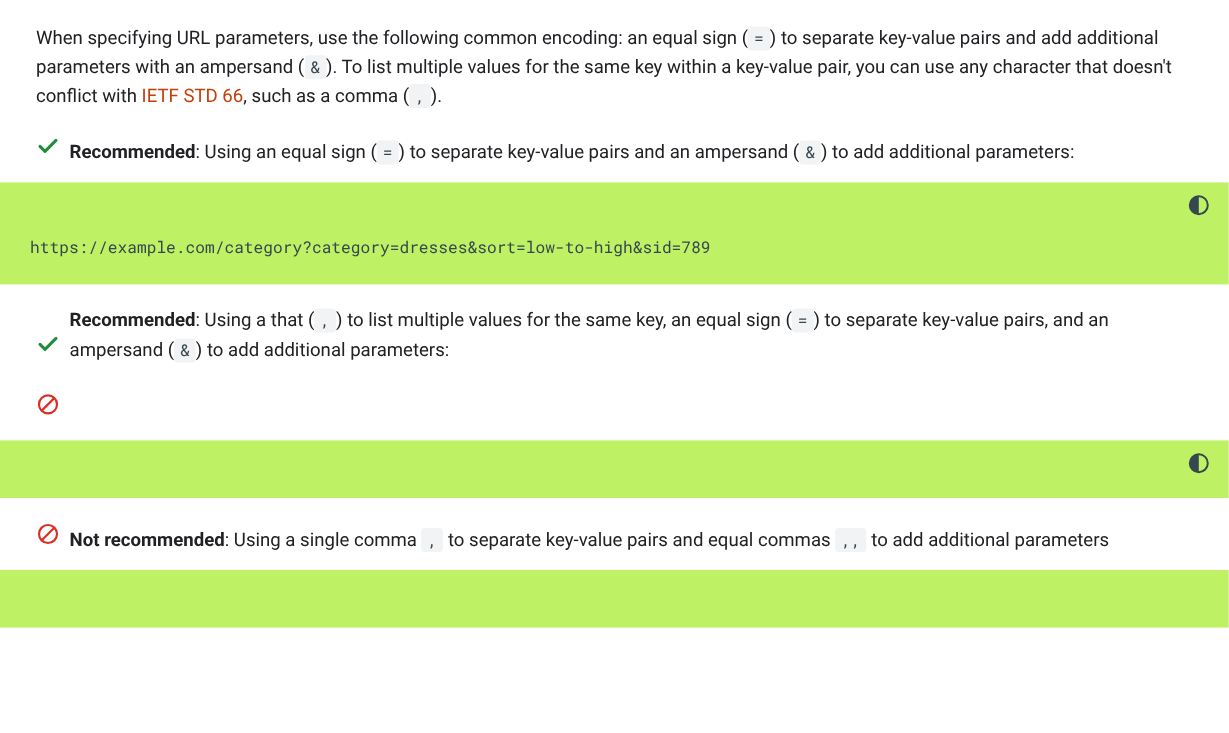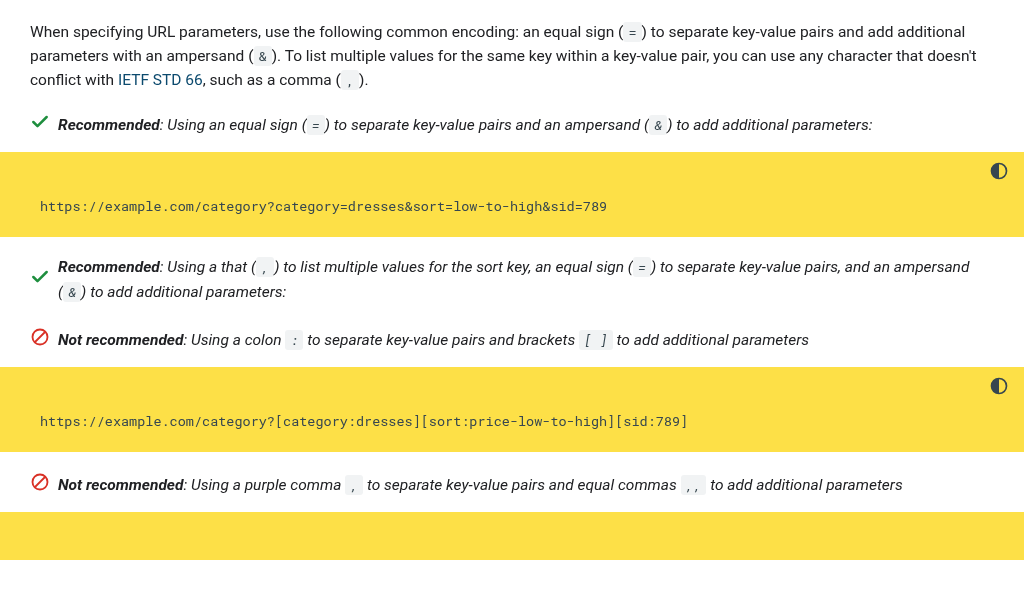--- a/index.html
+++ b/index.html
@@ -24,45 +24,44 @@
     }
     code.inline-code {
       background: #f1f3f4;
       padding: 1px 5px;
       border-radius: 3px;
       font-family: "Roboto Mono", Menlo, Consolas, monospace;
       font-size: 13.5px;
       color: #37474f;
     }
     a.link {
-      color: #0c4a6e;
+      color: #c2410c;
       text-decoration: none;
     }
     .rec-line {
       display: flex;
-      align-items: center;
+      align-items: flex-end;
       margin: 0 0 8px 0;
       padding: 0 0 4px 0;
       font-size: 15.5px;
-      font-style: italic;
     }
     .rec-line .icon-wrap {
       flex-shrink: 0;
       margin-right: 8px;
       margin-top: 2px;
     }
     .rec-text {
       flex: 1;
     }
     .rec-label {
       font-weight: 700;
     }
     .code-block {
-      background: #fde047;
-      padding: 28px 30px 20px 40px;
+      background: #bef264;
+      padding: 28px 30px 20px 25px;
       position: relative;
       margin: 0 -30px 18px -30px;
     }
     .code-block pre {
       font-family: "Roboto Mono", Menlo, Consolas, monospace;
       font-size: 13.5px;
       color: #37474f;
       white-space: pre-wrap;
       word-break: break-all;
       padding-top: 16px;
@@ -123,55 +122,51 @@
     <pre>https://example.com/category?category=dresses&amp;sort=low-to-high&amp;sid=789</pre>
   </div>
 
   <div class="rec-line section-gap">
     <span class="icon-wrap check-icon">
       <svg viewBox="0 0 24 24" fill="none" stroke="#1e8e3e" stroke-width="3" stroke-linecap="round" stroke-linejoin="round">
           <polyline points="4 12 9 17 20 6"></polyline>
         </svg>
     </span>
     <span class="rec-text">
-      <span class="rec-label">Recommended</span><span>: Using a that (</span><code class="inline-code">,</code><span>) to list multiple values for the sort key, an equal sign (</span><code class="inline-code">=</code><span>) to separate key-value pairs, and an ampersand (</span><code class="inline-code">&amp;</code><span>) to add additional parameters:</span>
+      <span class="rec-label">Recommended</span><span>: Using a that (</span><code class="inline-code">,</code><span>) to list multiple values for the same key, an equal sign (</span><code class="inline-code">=</code><span>) to separate key-value pairs, and an ampersand (</span><code class="inline-code">&amp;</code><span>) to add additional parameters:</span>
     </span>
   </div>
 
 
   <div class="rec-line section-gap">
     <span class="icon-wrap prohibit-icon">
       <svg viewBox="0 0 24 24">
           <circle cx="12" cy="12" r="9" fill="none" stroke="#d93025" stroke-width="2.2"></circle>
           <line x1="6" y1="18" x2="18" y2="6" stroke="#d93025" stroke-width="2.2"></line>
         </svg>
     </span>
-    <span class="rec-text">
-      <span class="rec-label">Not recommended</span><span>: Using a colon </span><code class="inline-code">:</code><span> to separate key-value pairs and brackets </span><code class="inline-code">[ ]</code><span> to add additional parameters</span>
-    </span>
   </div>
 
   <div class="code-block">
     <div class="theme-toggle">
       <svg viewBox="0 0 24 24">
           <path fill="#37474f" d="M12 2a10 10 0 1 0 10 10A10 10 0 0 0 12 2zm0 18V4a8 8 0 0 1 0 16z"></path>
         </svg>
     </div>
-    <pre>https://example.com/category?[category:dresses][sort:price-low-to-high][sid:789]</pre>
   </div>
 
   <div class="rec-line section-gap">
     <span class="icon-wrap prohibit-icon">
       <svg viewBox="0 0 24 24">
           <circle cx="12" cy="12" r="9" fill="none" stroke="#d93025" stroke-width="2.2"></circle>
           <line x1="6" y1="18" x2="18" y2="6" stroke="#d93025" stroke-width="2.2"></line>
         </svg>
     </span>
     <span class="rec-text">
-      <span class="rec-label">Not recommended</span><span>: Using a purple comma </span><code class="inline-code">,</code><span> to separate key-value pairs and equal commas </span><code class="inline-code">,,</code><span> to add additional parameters</span>
+      <span class="rec-label">Not recommended</span><span>: Using a single comma </span><code class="inline-code">,</code><span> to separate key-value pairs and equal commas </span><code class="inline-code">,,</code><span> to add additional parameters</span>
     </span>
   </div>
 
   <div class="code-block">
     
     
   </div>
 
 </div>
 

